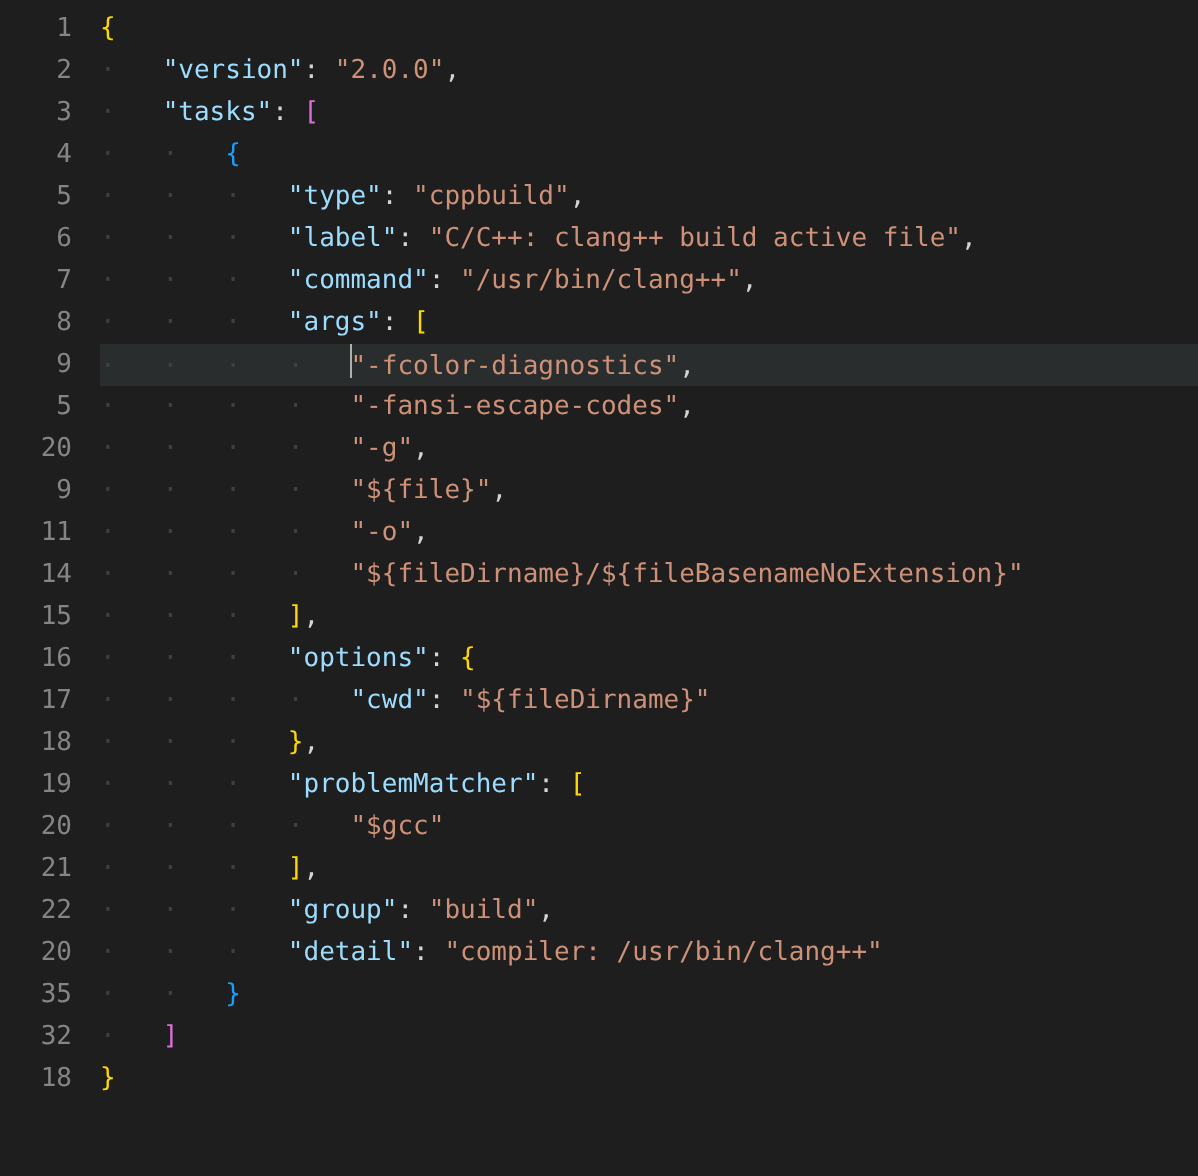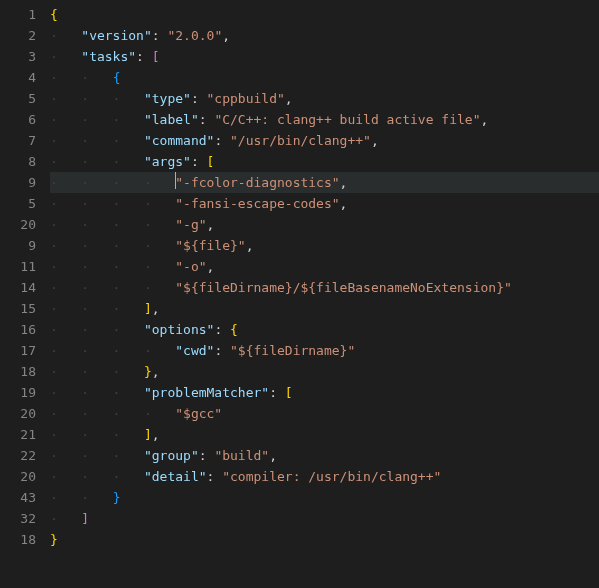--- a/index.html
+++ b/index.html
@@ -89,18 +89,18 @@
       <div class="ln">14</div>
       <div class="ln">15</div>
       <div class="ln">16</div>
       <div class="ln">17</div>
       <div class="ln">18</div>
       <div class="ln">19</div>
       <div class="ln">20</div>
       <div class="ln">21</div>
       <div class="ln">22</div>
       <div class="ln">20</div>
-      <div class="ln">43</div>
+      <div class="ln">35</div>
       <div class="ln">32</div>
       <div class="ln">18</div>
     </div>
   <div class="code" id="code"><div class="line"><span class="content"><span class="punc">{</span></span></div><div class="line"><span class="content"><span class="guide">·   </span><span class="key">"version"</span><span class="neutral">: </span><span class="str">"2.0.0"</span><span class="neutral">,</span></span></div><div class="line"><span class="content"><span class="guide">·   </span><span class="key">"tasks"</span><span class="neutral">: </span><span class="punc2">[</span></span></div><div class="line"><span class="content"><span class="guide">·   ·   </span><span class="punc3">{</span></span></div><div class="line"><span class="content"><span class="guide">·   ·   ·   </span><span class="key">"type"</span><span class="neutral">: </span><span class="str">"cppbuild"</span><span class="neutral">,</span></span></div><div class="line"><span class="content"><span class="guide">·   ·   ·   </span><span class="key">"label"</span><span class="neutral">: </span><span class="str">"C/C++: clang++ build active file"</span><span class="neutral">,</span></span></div><div class="line"><span class="content"><span class="guide">·   ·   ·   </span><span class="key">"command"</span><span class="neutral">: </span><span class="str">"/usr/bin/clang++"</span><span class="neutral">,</span></span></div><div class="line"><span class="content"><span class="guide">·   ·   ·   </span><span class="key">"args"</span><span class="neutral">: </span><span class="punc">[</span></span></div><div class="line"><div class="hl"></div><span class="content"><span class="guide">·   ·   ·   ·   </span><span class="cursor"></span><span class="str">"-fcolor-diagnostics"</span><span class="neutral">,</span></span></div><div class="line"><span class="content"><span class="guide">·   ·   ·   ·   </span><span class="str">"-fansi-escape-codes"</span><span class="neutral">,</span></span></div><div class="line"><span class="content"><span class="guide">·   ·   ·   ·   </span><span class="str">"-g"</span><span class="neutral">,</span></span></div><div class="line"><span class="content"><span class="guide">·   ·   ·   ·   </span><span class="str">"${file}"</span><span class="neutral">,</span></span></div><div class="line"><span class="content"><span class="guide">·   ·   ·   ·   </span><span class="str">"-o"</span><span class="neutral">,</span></span></div><div class="line"><span class="content"><span class="guide">·   ·   ·   ·   </span><span class="str">"${fileDirname}/${fileBasenameNoExtension}"</span></span></div><div class="line"><span class="content"><span class="guide">·   ·   ·   </span><span class="punc">]</span><span class="neutral">,</span></span></div><div class="line"><span class="content"><span class="guide">·   ·   ·   </span><span class="key">"options"</span><span class="neutral">: </span><span class="punc">{</span></span></div><div class="line"><span class="content"><span class="guide">·   ·   ·   ·   </span><span class="key">"cwd"</span><span class="neutral">: </span><span class="str">"${fileDirname}"</span></span></div><div class="line"><span class="content"><span class="guide">·   ·   ·   </span><span class="punc">}</span><span class="neutral">,</span></span></div><div class="line"><span class="content"><span class="guide">·   ·   ·   </span><span class="key">"problemMatcher"</span><span class="neutral">: </span><span class="punc">[</span></span></div><div class="line"><span class="content"><span class="guide">·   ·   ·   ·   </span><span class="str">"$gcc"</span></span></div><div class="line"><span class="content"><span class="guide">·   ·   ·   </span><span class="punc">]</span><span class="neutral">,</span></span></div><div class="line"><span class="content"><span class="guide">·   ·   ·   </span><span class="key">"group"</span><span class="neutral">: </span><span class="str">"build"</span><span class="neutral">,</span></span></div><div class="line"><span class="content"><span class="guide">·   ·   ·   </span><span class="key">"detail"</span><span class="neutral">: </span><span class="str">"compiler: /usr/bin/clang++"</span></span></div><div class="line"><span class="content"><span class="guide">·   ·   </span><span class="punc3">}</span></span></div><div class="line"><span class="content"><span class="guide">·   </span><span class="punc2">]</span></span></div><div class="line"><span class="content"><span class="punc">}</span></span></div></div>
 </div>
 
 </body></html>

